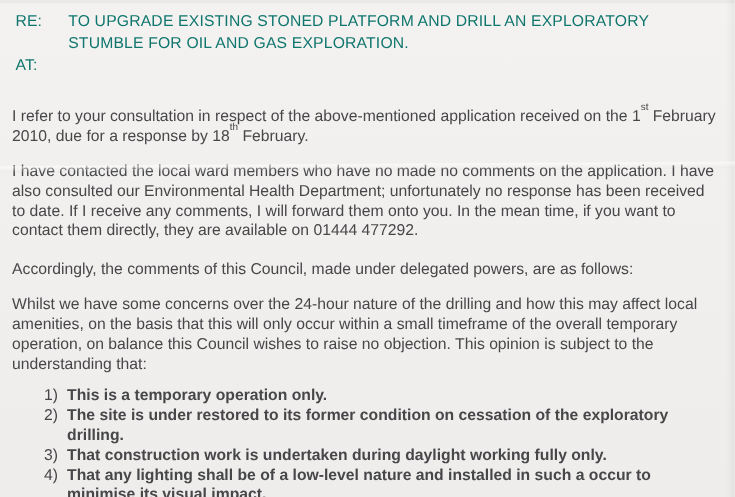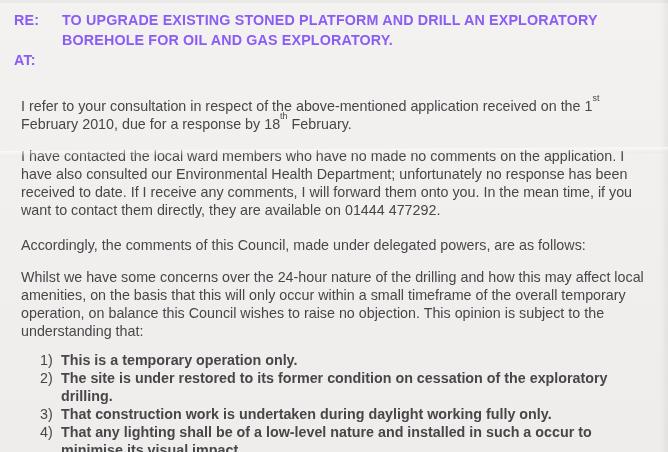--- a/index.html
+++ b/index.html
@@ -42,36 +42,36 @@
     background: linear-gradient(180deg, rgba(255,255,255,0.6) 0%, rgba(120,120,115,0.04) 100%);
     transform: rotate(-0.35deg);
     pointer-events: none;
   }
   
   .subject-block {
     padding-left: 3px;
   }
   .subject-row {
     display: flex;
-    font-weight: 700;
+    font-weight: 400;
     line-height: 20px;
-    color: #8b5cf6;
+    color: #0f766e;
     letter-spacing: 0.15px;
   }
   .subject-label {
     width: 48px;
     flex-shrink: 0;
   }
   .subject-text {
     max-width: 590px;
   }
   .at-row { }
   
   .para {
-    margin: 10px;
+    margin: 0;
     max-width: 646px;
   }
   .para-consultation { margin-top: 27px; }
   .para-ward         { margin-top: 14px; }
   .para-delegated    { margin-top: 17px; }
   .para-objection    { margin-top: 14px; }
   sup.ordinal {
     font-size: 9px;
     line-height: 0;
     position: relative;
@@ -100,21 +100,21 @@
 
   <div class="top-edge-shade"></div>
   <div class="right-edge-shade"></div>
   <div class="fold-crease"></div>
 
   <div class="subject-block">
     <div class="subject-row">
       <span class="subject-label">RE:</span>
       <span class="subject-text">
         <span>TO UPGRADE EXISTING STONED PLATFORM AND DRILL AN EXPLORATORY</span><br>
-        <span>BOREHOLE FOR OIL AND GAS EXPLORATORY.</span>
+        <span>STUMBLE FOR OIL AND GAS EXPLORATION.</span>
       </span>
     </div>
     <div class="subject-row at-row">
       <span class="subject-label">AT:</span>
     </div>
   </div>
 
   <p class="para para-consultation"><span>I refer to your consultation in respect of the above-mentioned application received on the 1</span><sup class="ordinal">st</sup><span> February 2010, due for a response by 18</span><sup class="ordinal">th</sup><span> February.</span></p>
 
   <p class="para para-ward">I have contacted the local ward members who have no made no comments on the application. I have also consulted our Environmental Health Department; unfortunately no response has been received to date. If I receive any comments, I will forward them onto you. In the mean time, if you want to contact them directly, they are available on 01444 477292.</p>

